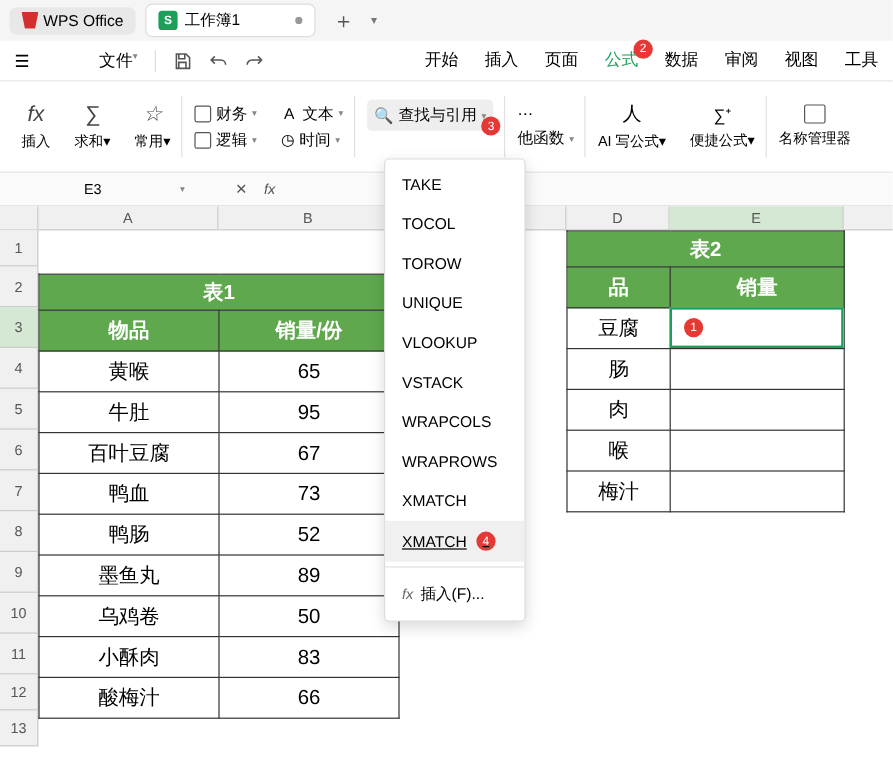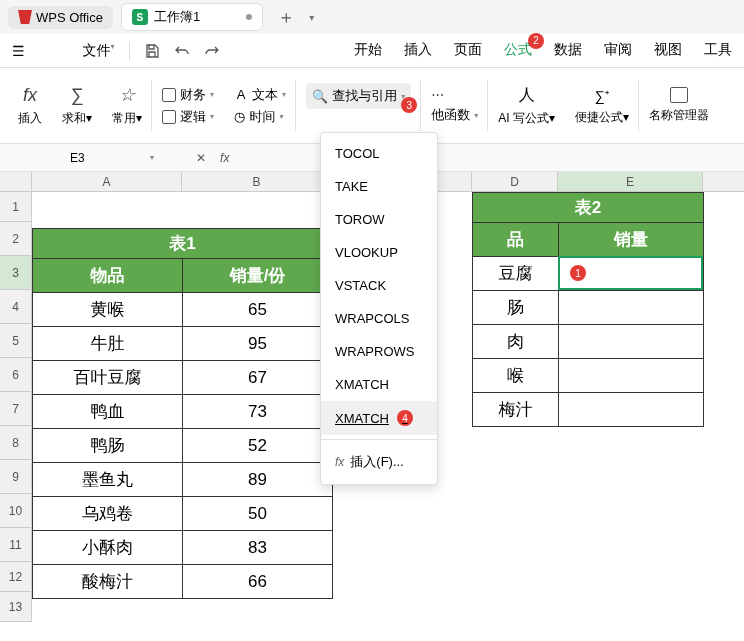--- a/index.html
+++ b/index.html
@@ -314,23 +314,24 @@
             </tr>
           </tbody>
         </table>
         <div class="sel-cell" style="left: 526px; top: 64px; width: 145px; height: 34px;"></div>
         <div class="sel-badge" style="left: 538px; top: 73px;">1</div>
       </div>
   </div>
 </div>
 
 <div class="dropdown" id="dropdown">
+    <div class="dd-item">TAKE</div>
     <div class="dd-item">TOCOL</div>
-    <div class="dd-item">TAKE</div>
     <div class="dd-item">TOROW</div>
+    <div class="dd-item">UNIQUE</div>
     <div class="dd-item">VLOOKUP</div>
     <div class="dd-item">VSTACK</div>
     <div class="dd-item">WRAPCOLS</div>
     <div class="dd-item">WRAPROWS</div>
     <div class="dd-item">XMATCH</div>
     <div class="dd-item hover">XMATCH<span class="badge-num" style="position: static; margin-left: 8px;">4</span></div>
     <div class="dd-sep"></div>
     <div class="dd-item"><span class="dd-fx">fx</span>插入(F)...</div>
   </div>
 

